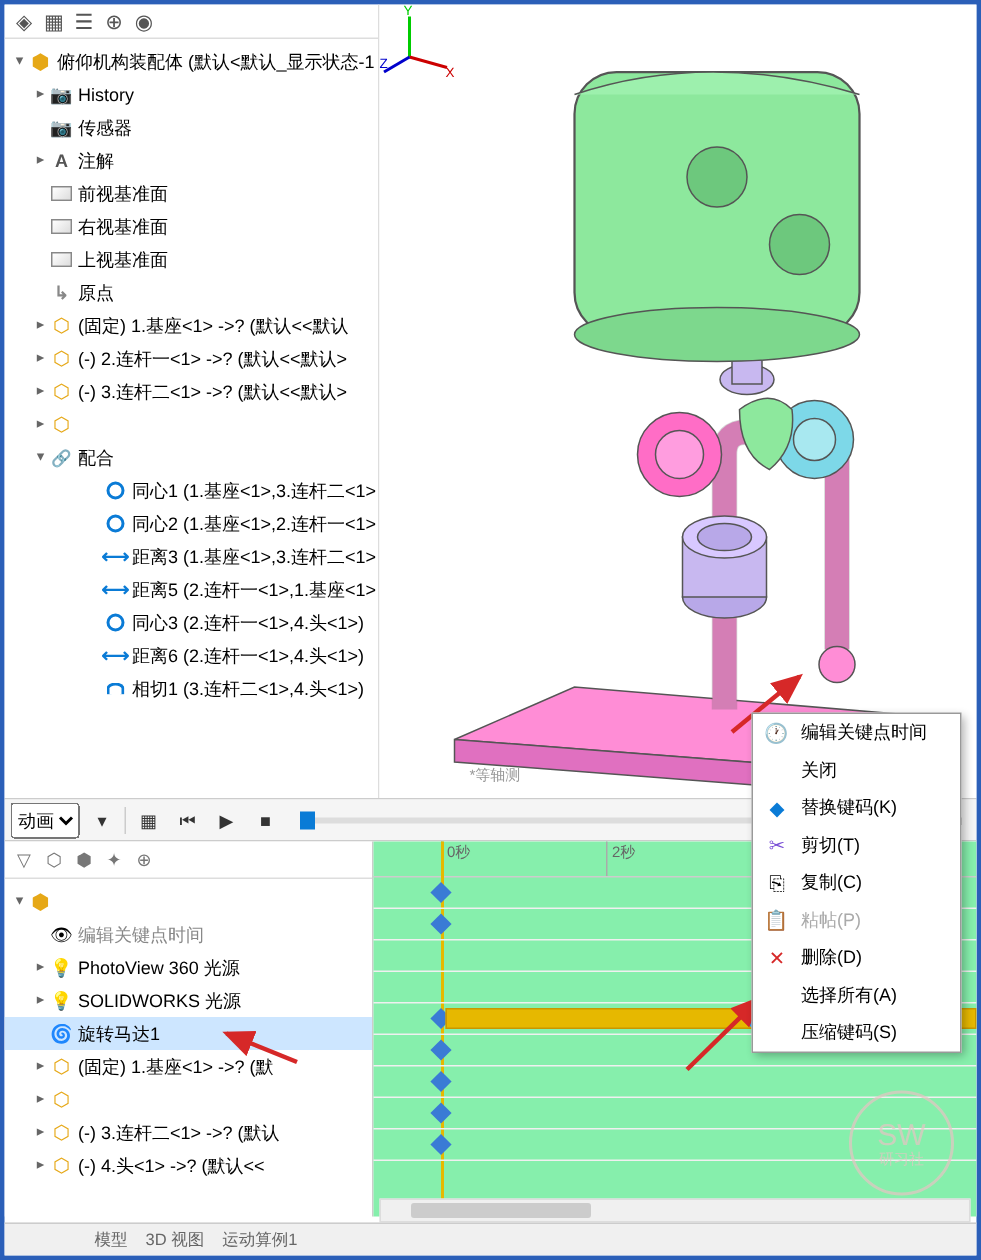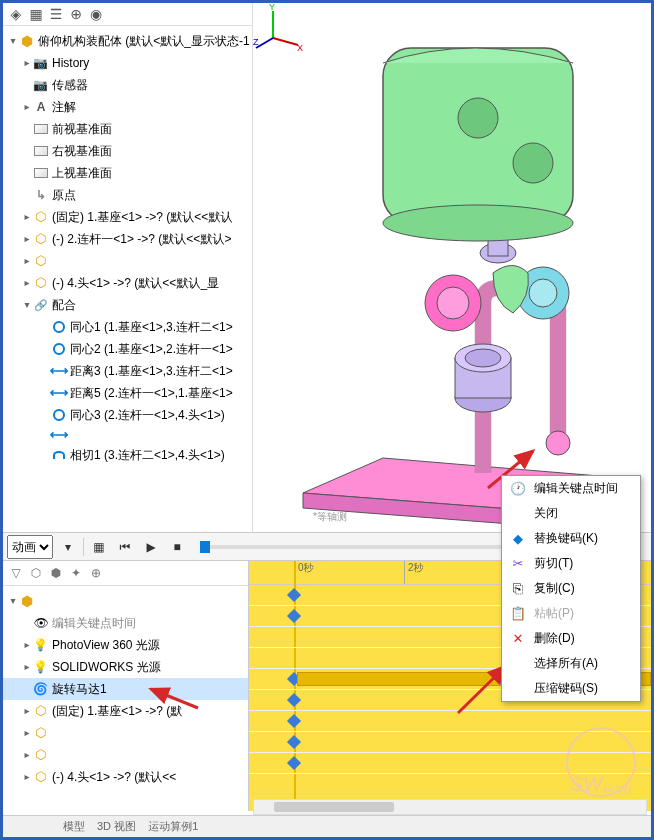--- a/index.html
+++ b/index.html
@@ -9,21 +9,21 @@
 .tree-panel { width: 250px; background: #fff; overflow: hidden; font-size: 12px; border-right: 1px solid #ddd; }
 .tree-toolbar { display: flex; gap: 2px; padding: 2px 4px; border-bottom: 1px solid #ddd; }
 .tree-toolbar span { width: 18px; height: 18px; display: inline-flex; align-items: center; justify-content: center; color: #555; font-size: 14px; }
 .tree { padding: 4px 0; }
 .tree-item { display: flex; align-items: center; padding: 1px 0 1px 4px; white-space: nowrap; cursor: default; line-height: 20px; }
 .tree-item.sel { background: #cde6ff; }
 .expander { width: 12px; text-align: center; color: #666; font-size: 10px; cursor: pointer; }
 .tree-icon { width: 16px; height: 16px; margin-right: 3px; display: inline-flex; align-items: center; justify-content: center; }
 .tree-label { color: #000; }
 .indent1 { padding-left: 18px; }
-.indent2 { padding-left: 36px; text-align: right; }
+.indent2 { padding-left: 54px; text-align: right; }
 .ic-asm { color: #e6a817; font-size: 14px; }
 .ic-history::before { content: "📷"; font-size: 12px; }
 .ic-sensor::before { content: "📷"; font-size: 12px; }
 .ic-note::before { content: "A"; font-weight: bold; color: #555; }
 .ic-plane { border: 1px solid #888; width: 14px; height: 10px; background: linear-gradient(135deg,#fff,#ddd); }
 .ic-origin::before { content: "↳"; color: #888; font-weight: bold; }
 .ic-part { color: #e6a817; font-size: 13px; }
 .ic-mate::before { content: "🔗"; font-size: 11px; }
 .ic-concentric { border: 2px solid #0a7bd6; border-radius: 50%; width: 12px; height: 12px; }
 .ic-distance::before { content: "⟷"; color: #0a7bd6; font-weight: bold; font-size: 13px; }
@@ -38,37 +38,37 @@
 .motion-bar select { font-size: 12px; height: 24px; }
 .motion-btn { width: 22px; height: 22px; display: inline-flex; align-items: center; justify-content: center; color: #333; cursor: pointer; }
 .timeline-slider { flex: 1; height: 4px; background: #ddd; position: relative; margin: 0 8px; }
 .timeline-slider .thumb { position: absolute; left: 0; top: -4px; width: 10px; height: 12px; background: #0a7bd6; }
 .speed-badge { background: #0a7bd6; color: #fff; font-size: 10px; padding: 1px 4px; border-radius: 2px; }
 
 .motion-area { height: 250px; display: flex; background: #fff; font-size: 12px; }
 .motion-tree { width: 246px; border-right: 1px solid #ccc; overflow: hidden; }
 .motion-tree-toolbar { display: flex; gap: 2px; padding: 3px 4px; border-bottom: 1px solid #ddd; }
 .motion-tree-toolbar span { width: 18px; height: 18px; display: inline-flex; align-items: center; justify-content: center; color: #777; }
-.timeline { flex: 1; position: relative; background: #fde047; }
+.timeline { flex: 1; position: relative; background: #86efac; }
 .timeline-ruler { height: 24px; border-bottom: 1px solid #ccc; display: flex; font-size: 10px; color: #666; position: relative; }
 .ruler-mark { position: absolute; top: 0; border-left: 1px solid #aaa; height: 100%; padding-left: 3px; }
 .timeline-rows { position: relative; }
 .tl-row { height: 21px; border-bottom: 1px solid #f0f0f0; position: relative; }
 .keyframe { position: absolute; width: 10px; height: 10px; background: #3a7bd5; transform: rotate(45deg); top: 5px; }
 .keyframe.on { background: #0a7bd6; }
 .track-bar { position: absolute; height: 14px; background: #e6b800; border: 1px solid #c99700; top: 3px; }
 
 .context-menu { position: absolute; right: 10px; top: 472px; background: #fff; border: 1px solid #999; box-shadow: 2px 2px 6px rgba(0,0,0,0.3); font-size: 12px; width: 140px; z-index: 100; }
 .cm-item { display: flex; align-items: center; padding: 4px 8px; cursor: pointer; gap: 8px; }
 .cm-item.disabled { color: #aaa; }
 .cm-icon { width: 16px; height: 16px; display: inline-flex; align-items: center; justify-content: center; font-size: 13px; }
 
 .arrow-red { position: absolute; pointer-events: none; }
 .watermark { position: absolute; right: 15px; bottom: 40px; color: #e8c4c4; font-size: 20px; text-align: center; line-height: 1.1; opacity: 0.7; }
-.watermark .circ { border: 2px solid #e8c4c4; border-radius: 50%; width: 70px; height: 70px; display: flex; align-items: flex-end; justify-content: center; font-style: italic; }
+.watermark .circ { border: 2px solid #e8c4c4; border-radius: 50%; width: 70px; height: 70px; display: flex; flex-direction: column; align-items: center; justify-content: center; }
 
 .bottom-tabs { position: absolute; bottom: 0; left: 0; right: 0; height: 22px; background: #f0f0f0; border-top: 1px solid #ccc; display: flex; align-items: center; font-size: 11px; padding: 0 60px; gap: 12px; color: #666; }
 .scrollbar-h { position: absolute; bottom: 22px; left: 250px; right: 4px; height: 16px; background: #f0f0f0; border: 1px solid #ddd; }
 .scrollbar-h .sb-thumb { position: absolute; left: 20px; width: 120px; top: 2px; bottom: 2px; background: #ccc; border-radius: 2px; }
 </style>
 </head>
 <body>
 
 <div class="top-area">
 
@@ -141,25 +141,25 @@
           <span class="tree-label">(固定) 1.基座&lt;1&gt; -&gt;? (默认&lt;&lt;默认</span>
         </div>
       <div class="tree-item indent1">
           <span class="expander">▸</span>
           <span class="tree-icon ic-part">⬡</span>
           <span class="tree-label">(-) 2.连杆一&lt;1&gt; -&gt;? (默认&lt;&lt;默认&gt;</span>
         </div>
       <div class="tree-item indent1">
           <span class="expander">▸</span>
           <span class="tree-icon ic-part">⬡</span>
-        </div>
-      <div class="tree-item indent1">
-          <span class="expander">▸</span>
-          <span class="tree-icon ic-part">⬡</span>
-          <span class="tree-label">(-) 4.头&lt;1&gt; -&gt;? (默认&lt;&lt;默认_显</span>
+          <span class="tree-label">(-) 3.连杆二&lt;1&gt; -&gt;? (默认&lt;&lt;默认&gt;</span>
+        </div>
+      <div class="tree-item indent1">
+          <span class="expander">▸</span>
+          <span class="tree-icon ic-part">⬡</span>
         </div>
       <div class="tree-item indent1">
           <span class="expander">▾</span>
           <span class="tree-icon">
             <span class="ic-mate"></span>
           </span>
           <span class="tree-label">配合</span>
         </div>
       <div class="tree-item indent2">
           <span class="expander"></span>
@@ -194,20 +194,21 @@
           <span class="tree-icon">
             <span class="ic-concentric"></span>
           </span>
           <span class="tree-label">同心3 (2.连杆一&lt;1&gt;,4.头&lt;1&gt;)</span>
         </div>
       <div class="tree-item indent2">
           <span class="expander"></span>
           <span class="tree-icon">
             <span class="ic-distance"></span>
           </span>
+          <span class="tree-label">距离6 (2.连杆一&lt;1&gt;,4.头&lt;1&gt;)</span>
         </div>
       <div class="tree-item indent2">
           <span class="expander"></span>
           <span class="tree-icon">
             <span class="ic-tangent"></span>
           </span>
           <span class="tree-label">相切1 (3.连杆二&lt;1&gt;,4.头&lt;1&gt;)</span>
         </div>
     </div>
   </div>
@@ -310,20 +311,21 @@
           <span class="tree-icon ic-part">⬡</span>
           <span class="tree-label">(固定) 1.基座&lt;1&gt; -&gt;? (默</span>
         </div>
       <div class="tree-item indent1">
           <span class="expander">▸</span>
           <span class="tree-icon ic-part">⬡</span>
         </div>
       <div class="tree-item indent1">
           <span class="expander">▸</span>
           <span class="tree-icon ic-part">⬡</span>
+          <span class="tree-label">(-) 3.连杆二&lt;1&gt; -&gt;? (默认</span>
         </div>
       <div class="tree-item indent1">
           <span class="expander">▸</span>
           <span class="tree-icon ic-part">⬡</span>
           <span class="tree-label">(-) 4.头&lt;1&gt; -&gt;? (默认&lt;&lt;</span>
         </div>
     </div>
   </div>
   <div class="timeline">
     <div class="timeline-ruler">

